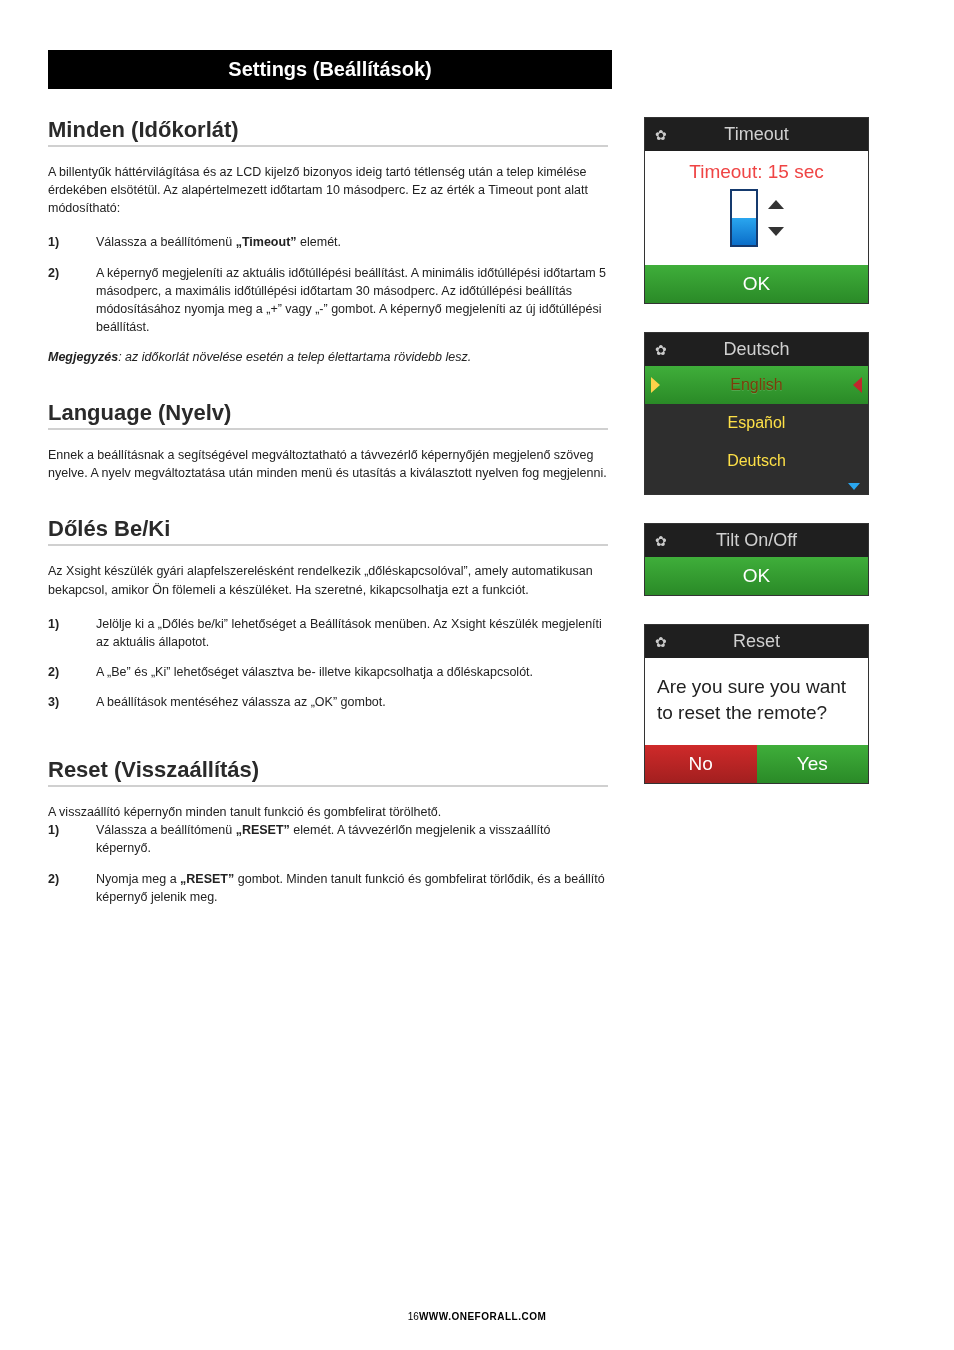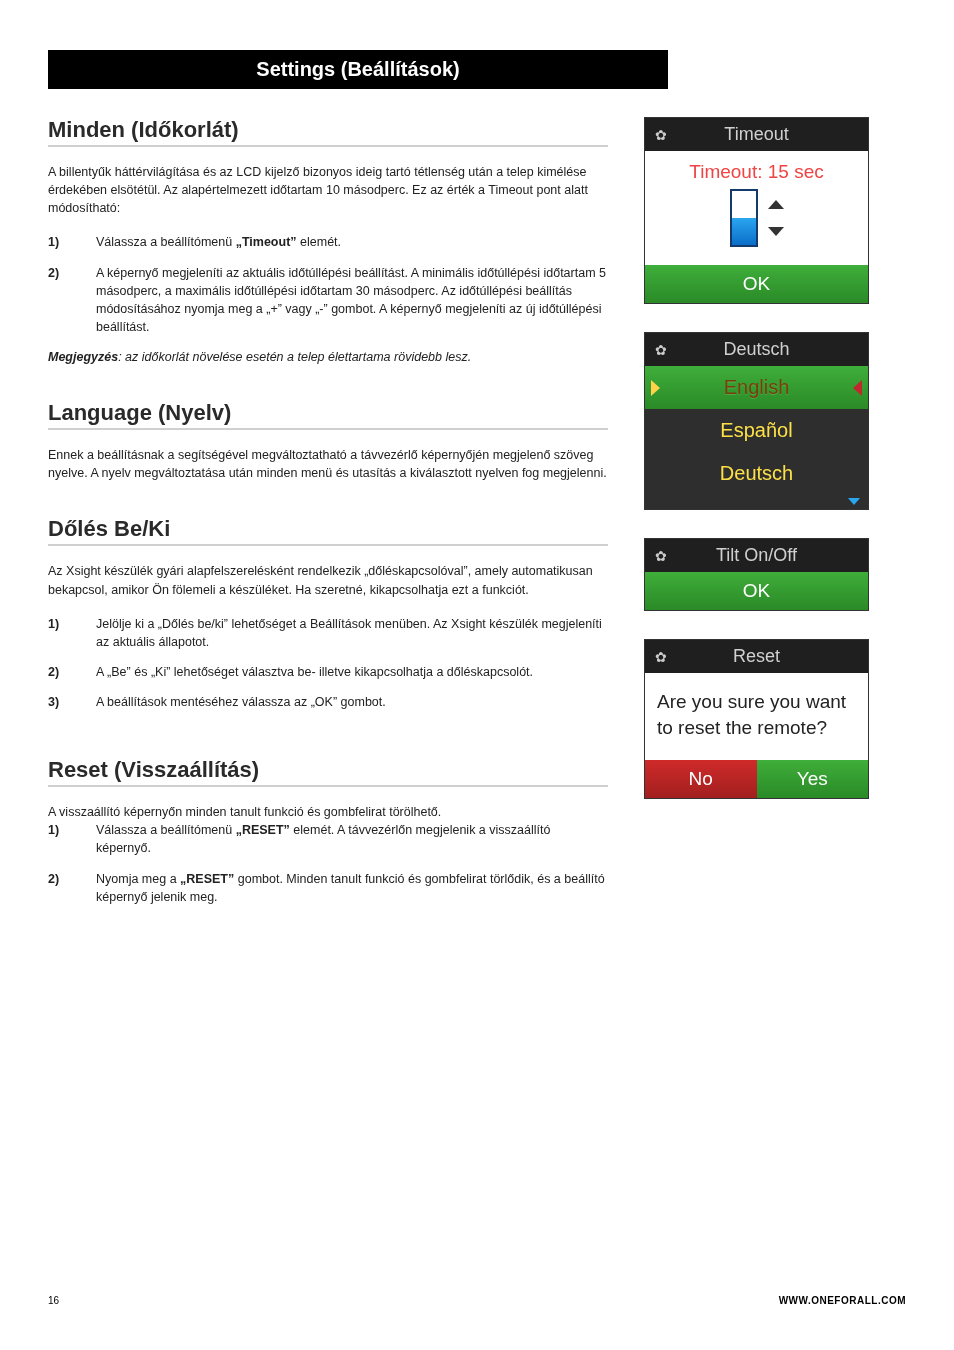--- a/index.html
+++ b/index.html
@@ -13,21 +13,21 @@
     padding: 50px 48px 40px 48px;
   }
   .banner {
     background: #000;
     color: #fff;
     font-weight: 600;
     font-size: 20px;
     text-align: center;
     padding: 8px 0;
     margin-bottom: 28px;
-    width: 620px;
+    width: 564px;
   }
   .columns { display: flex; gap: 36px; }
   .left { width: 560px; }
   .right { width: 230px; }
   h2.section {
     color: #2a2a2a;
     font-size: 22px;
     font-weight: 700;
     margin-bottom: 4px;
     border-bottom: 2px solid #d0d0d0;
@@ -86,21 +86,21 @@
     text-align: center;
     padding: 8px 0;
     font-size: 19px;
     color: #fff;
   }
   .btn-green { background: linear-gradient(#3fae3a,#2a8a27); }
   .btn-red   { background: linear-gradient(#cf2a2a,#a21f1f); }
 
   
   .lang-row {
-    font-size: 20px;
+    font-size: 16px;
     padding: 10px 0;
     display: flex;
     align-items: center;
     justify-content: center;
     position: relative;
   }
   .lang-row.selected {
     background: linear-gradient(#3fae3a,#2a8a27);
     color: #7a3e0a;
     text-shadow: 0 1px 0 rgba(255,255,255,.15);
@@ -121,22 +121,22 @@
   .lang-footer::after {
     content:""; position:absolute; right:8px; top:3px;
     width:0;height:0;border-left:6px solid transparent;border-right:6px solid transparent;border-top:7px solid #2aa6ef;
   }
 
   
   .reset-body { padding: 16px 12px 20px; font-size: 19px; color:#222; line-height:1.35; text-align:left; }
 
   .footer {
     position: absolute;
-    left: 48px; right: 48px; bottom: 44px;
-    display: flex; justify-content: space-between;
+    left: 48px; right: 48px; bottom: 28px;
+    display: flex; justify-content: center;
     font-size: 10px; color:#000;
   }
   .footer .url { font-weight:700; letter-spacing:.5px; }
 </style>
 </head>
 <body>
 
 <div class="banner">Settings (Beállítások)</div>
 
 <div class="columns">

